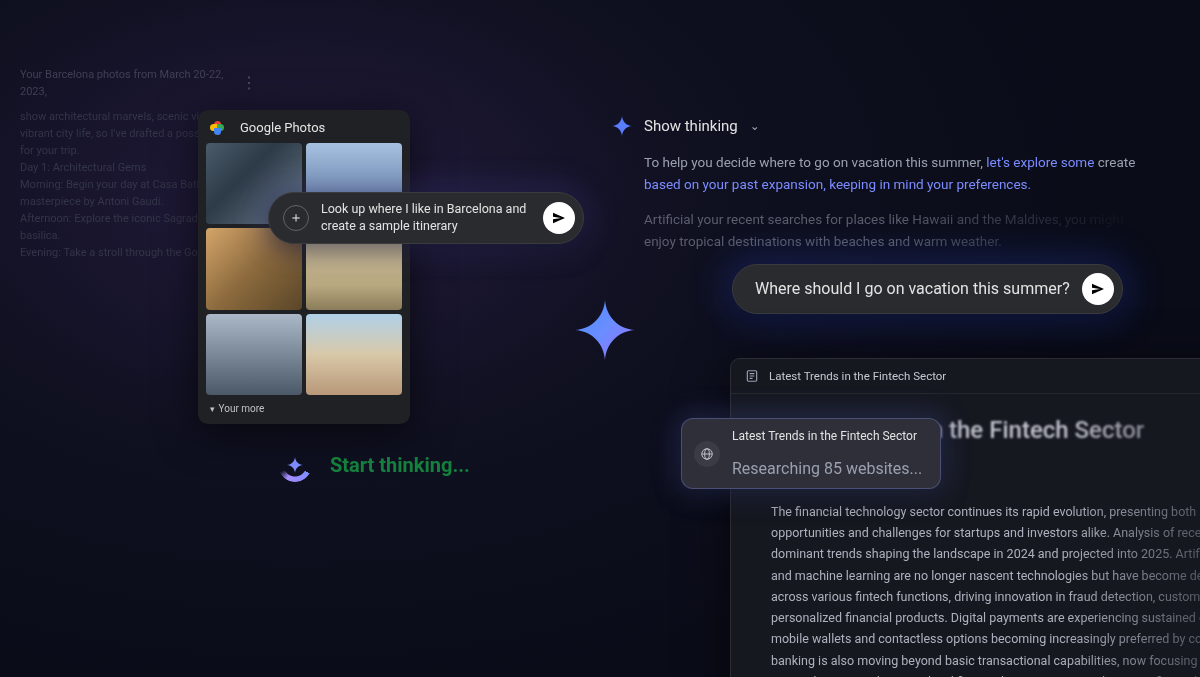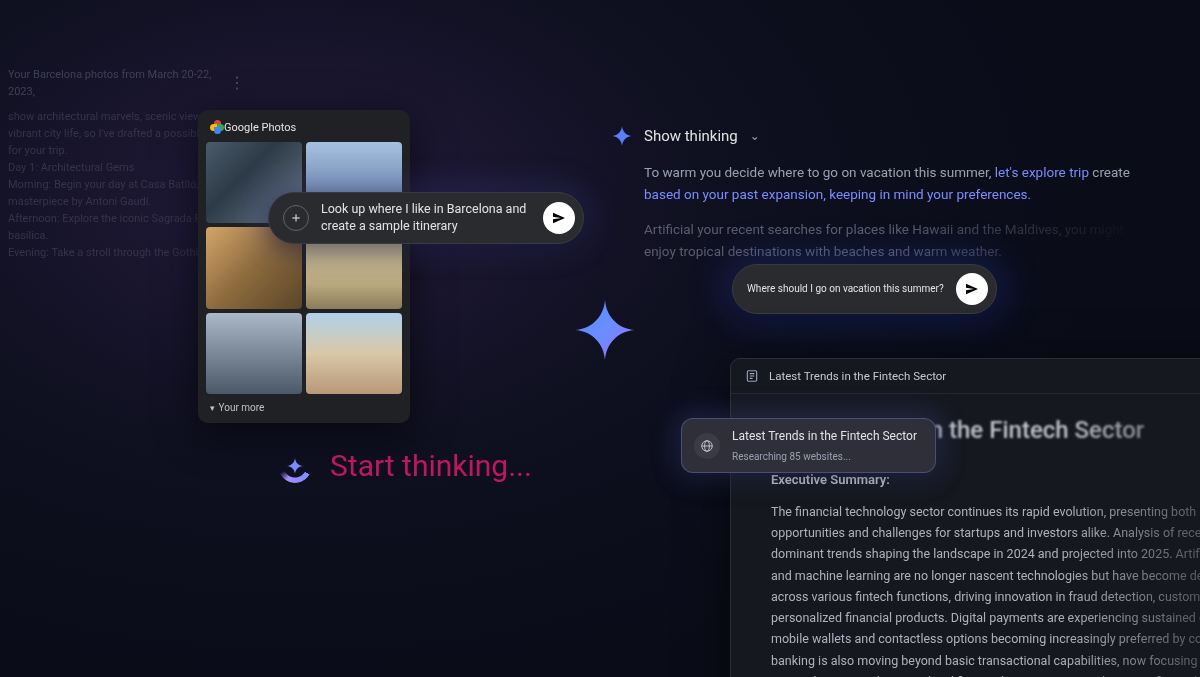--- a/index.html
+++ b/index.html
@@ -7,21 +7,21 @@
   body {
     font-family: -apple-system, BlinkMacSystemFont, "Segoe UI", Roboto, Arial, sans-serif;
     background: radial-gradient(ellipse 800px 500px at 300px 200px, #231b3c 0%, #0f1020 50%, #0a0c18 100%);
     color: #e3e3e3;
     position: relative;
   }
 
   
   .bg-response {
     position: absolute;
-    top: 58px; left: 0;
+    top: 58px; left: 12px;
     width: 260px;
     font-size: 11px;
     line-height: 1.55;
     color: #3b3d50;
     filter: blur(0.4px);
     opacity: 0.8;
     padding: 8px;
   }
   .bg-response .topline {
     font-size: 11px; color:#4a4b60; margin-bottom:8px;
@@ -34,22 +34,22 @@
   .photos-card {
     position: absolute;
     top: 110px; left: 198px;
     width: 212px;
     background: #202124;
     border-radius: 10px;
     padding: 8px;
     box-shadow: 0 8px 40px rgba(0,0,0,0.6);
   }
   .photos-head {
-    display:flex; align-items:center; gap:0;
-    font-size:11px; color:#e3e3e3;
+    display:flex; align-items:center; gap:16px;
+    font-size:13px; color:#e3e3e3;
     padding: 2px 4px 8px 4px;
   }
   .gphotos-icon {
     width:14px; height:14px; position:relative;
   }
   .gphotos-icon span{ position:absolute; width:7px; height:7px;}
   .gphotos-icon .r{background:#ea4335; top:0; left:3.5px; border-radius:7px 7px 0 0;}
   .gphotos-icon .y{background:#fbbc04; top:3.5px; left:0; border-radius:7px 0 0 7px;}
   .gphotos-icon .g{background:#34a853; top:3.5px; right:0; border-radius:0 7px 7px 0;}
   .gphotos-icon .b{background:#4285f4; bottom:0; left:3.5px; border-radius:0 0 7px 7px;}
@@ -92,21 +92,21 @@
   }
   .pill-text { font-size:12.5px; line-height:1.35; color:#e3e3e3; max-width:210px;}
   .pill-send {
     width:32px;height:32px;border-radius:50%;
     background:#fff; display:flex;align-items:center;justify-content:center;
     flex-shrink:0;
   }
   .pill-send svg{width:16px;height:16px;}
   .pill-1 { top:192px; left:268px; }
   .pill-2 { top:264px; left:732px; }
-  .pill-2 .pill-text { max-width:none; white-space:nowrap; font-size:10px;}
+  .pill-2 .pill-text { max-width:none; white-space:nowrap; font-size:16px;margin-left:8px;}
   .pill-2 { box-shadow: 0 0 34px 10px rgba(50,80,220,0.25), 0 6px 24px rgba(0,0,0,0.5); }
 
   
   .center-star {
     position:absolute; top:300px; left:575px;
     width:60px; height:60px;
   }
 
   
   .start-thinking {
@@ -117,25 +117,25 @@
     width:34px;height:34px;
     border-radius:50%;
     background:conic-gradient(from 120deg, #7c8cff 0%, #a68dff 25%, transparent 35%, transparent 100%);
     -webkit-mask: radial-gradient(circle, transparent 11px, black 12px);
     mask: radial-gradient(circle, transparent 11px, black 12px);
     position:relative;
   }
   .spinner-star {
     position:absolute; top:9px; left:9px; width:16px;height:16px;
   }
-  .start-thinking-text { font-size:30px; color:#be185d; font-weight:400;}
+  .start-thinking-text { font-size:20px; color:#15803d; font-weight:700;}
 
   
   .thinking-panel {
-    position:absolute; top:126px; left:612px; right:40px;
+    position:absolute; top:116px; left:612px; right:40px;
   }
   .thinking-head {
     display:flex; align-items:center; gap:12px;
     font-size:15px; color:#e3e3e3;
     margin-bottom:16px;
   }
   .thinking-star { width:20px; height:20px; }
   .chev { font-size:12px; color:#9aa0af; }
   .thinking-body {
     font-size:13.5px; line-height:1.6; color:#9aa0af;
@@ -192,21 +192,21 @@
     display:flex; align-items:center; gap:12px;
     padding:10px 18px 10px 12px;
     box-shadow: 0 0 26px 6px rgba(100,120,220,0.22), 0 6px 24px rgba(0,0,0,0.5);
   }
   .research-chip .ic {
     width:26px;height:26px;border-radius:50%;
     background:#3a3b45; display:flex;align-items:center;justify-content:center;
     color:#c6c8d0;
   }
   .research-chip .txt .t1{ font-size:12px; color:#e3e3e3; }
-  .research-chip .txt .t2{ font-size:10px; color:#9aa0af; margin-top:8px;}
+  .research-chip .txt .t2{ font-size:16px; color:#9aa0af; margin-top:16px;}
 
 </style>
 </head>
 <body>
 
 <div class="bg-response">
   <div class="topline">
     <span>Your Barcelona photos from March 20-22, 2023,</span>
     <span class="kebab">⋮</span>
   </div>
@@ -265,21 +265,21 @@
 <div class="thinking-panel">
   <div class="thinking-head">
     <svg class="thinking-star" viewBox="0 0 100 100">
       <path fill="#5a7dff" d="M50 0 C52 28 72 48 100 50 C72 52 52 72 50 100 C48 72 28 52 0 50 C28 48 48 28 50 0 Z"></path>
     </svg>
     <span>Show thinking</span>
     <span class="chev">⌄</span>
   </div>
   <div class="thinking-body">
     <p>
-      <span>To warm you decide where to go on vacation this summer, </span><span class="link">let's explore trip</span><span> create </span><span class="link">based on your past expansion, keeping in mind your preferences.</span>
+      <span>To help you decide where to go on vacation this summer, </span><span class="link">let's explore some</span><span> create </span><span class="link">based on your past expansion, keeping in mind your preferences.</span>
     </p>
     <p class="fade">Artificial your recent searches for places like Hawaii and the Maldives, you might enjoy tropical destinations with beaches and warm weather.</p>
   </div>
 </div>
 
 <div class="pill pill-2">
   <div class="pill-text">Where should I go on vacation this summer?</div>
   <div class="pill-send">
     <svg viewBox="0 0 24 24">
         <path fill="#000" d="M3 20l18-8L3 4v6l12 2-12 2z"></path>

